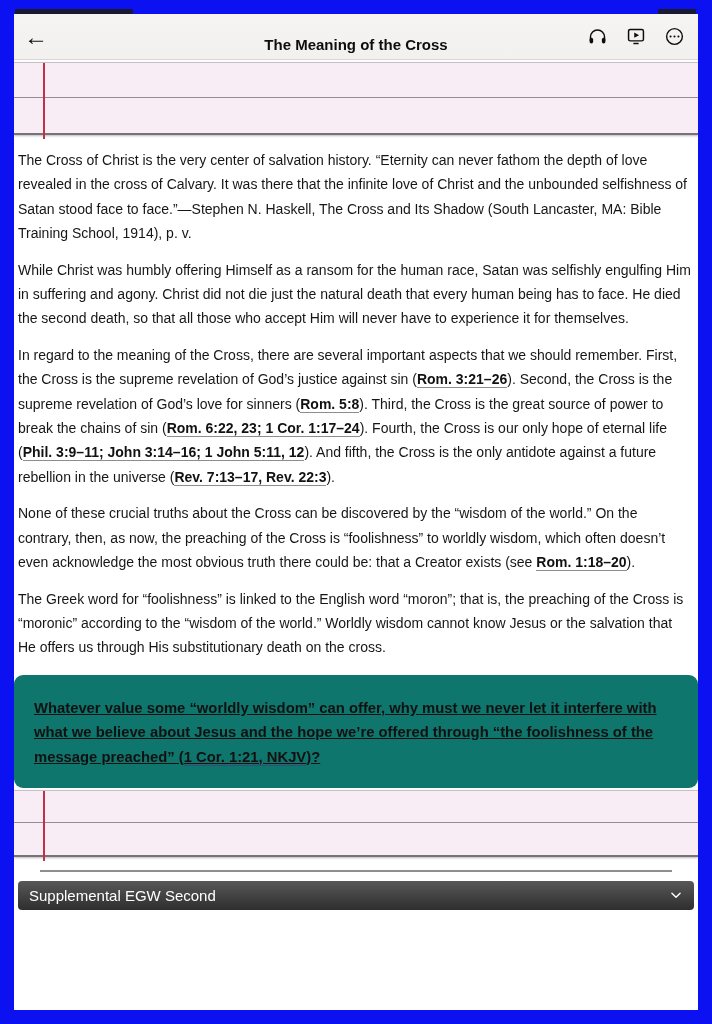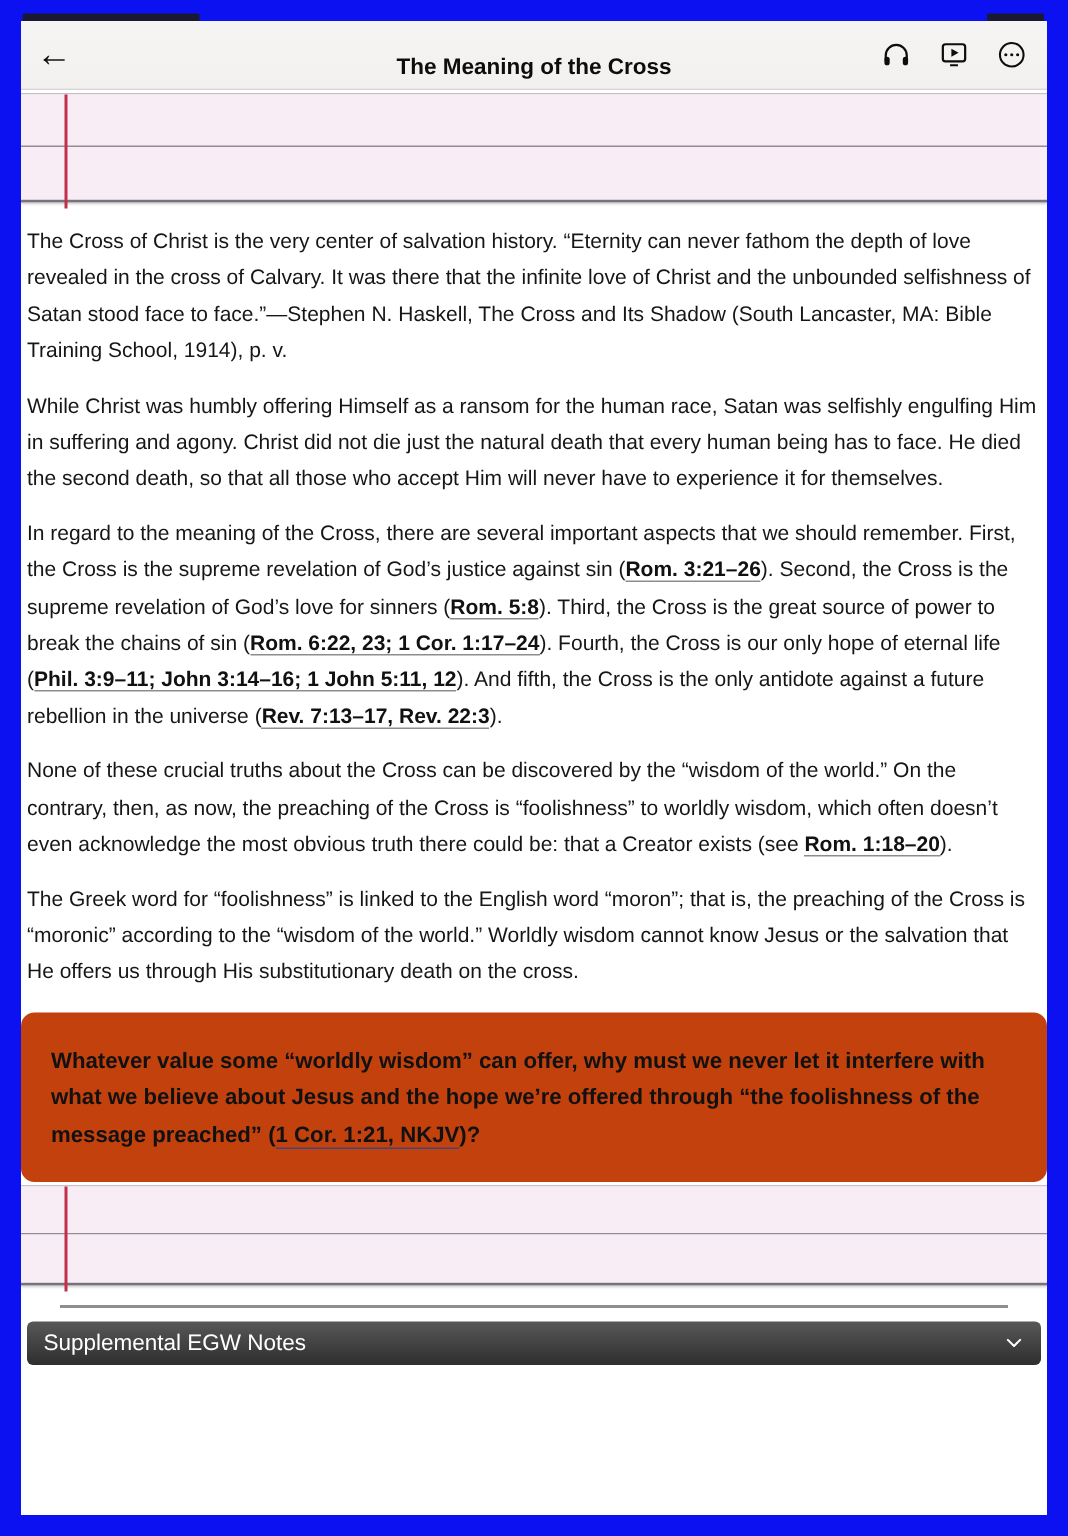--- a/index.html
+++ b/index.html
@@ -52,23 +52,23 @@
   
   .article { padding: 13px 5px 0 4px; color: #161616; font-size: 14px; line-height: 24.4px; }
   .para { margin-bottom: 12px; }
   .ref-link {
     font-weight: 700; color: #111; text-decoration: none;
     border-bottom: 1.6px solid #8d8d8d; cursor: pointer;
   }
 
   
   .question {
-    background: #c2410c; border-radius: 9px; margin-top: 3px;
+    background: #0f766e; border-radius: 9px; margin-top: 3px;
     padding: 21px 24px 19px 20px;
-    font-weight: 700; font-size: 14.8px; line-height: 24.4px; color: #111;
+    font-weight: 700; font-size: 14.8px; line-height: 24.4px; color: #111; text-decoration: underline;
   }
   .question .ref-link { border-bottom-color: #44447c; }
 
   
   .divider { height: 2px; background: #8f8f8f; margin: 13px 26px 0; }
   .egw-bar {
     margin: 9px 4px 0; height: 29px; border-radius: 4px;
     background: linear-gradient(#585858, #2e2e2e);
     color: #fff; display: flex; align-items: center; padding: 0 11px;
     font-size: 15px; cursor: pointer;
@@ -130,21 +130,21 @@
 
   <div class="notes bottom" id="notes-bottom">
     <div class="margin-line"></div>
   <div class="note-row"></div>
       <div class="note-row"></div>
     </div>
 
   <div class="divider"></div>
 
   <div class="egw-bar">
-    <span>Supplemental EGW Notes</span>
+    <span>Supplemental EGW Second</span>
     <span class="chev">
       <svg width="14" height="14" viewBox="0 0 24 24" fill="none" stroke="#fff" stroke-width="2.4" stroke-linecap="round" stroke-linejoin="round">
         <polyline points="5 9 12 16 19 9"></polyline>
       </svg>
     </span>
   </div>
 
 </div>
 
 </body></html>

